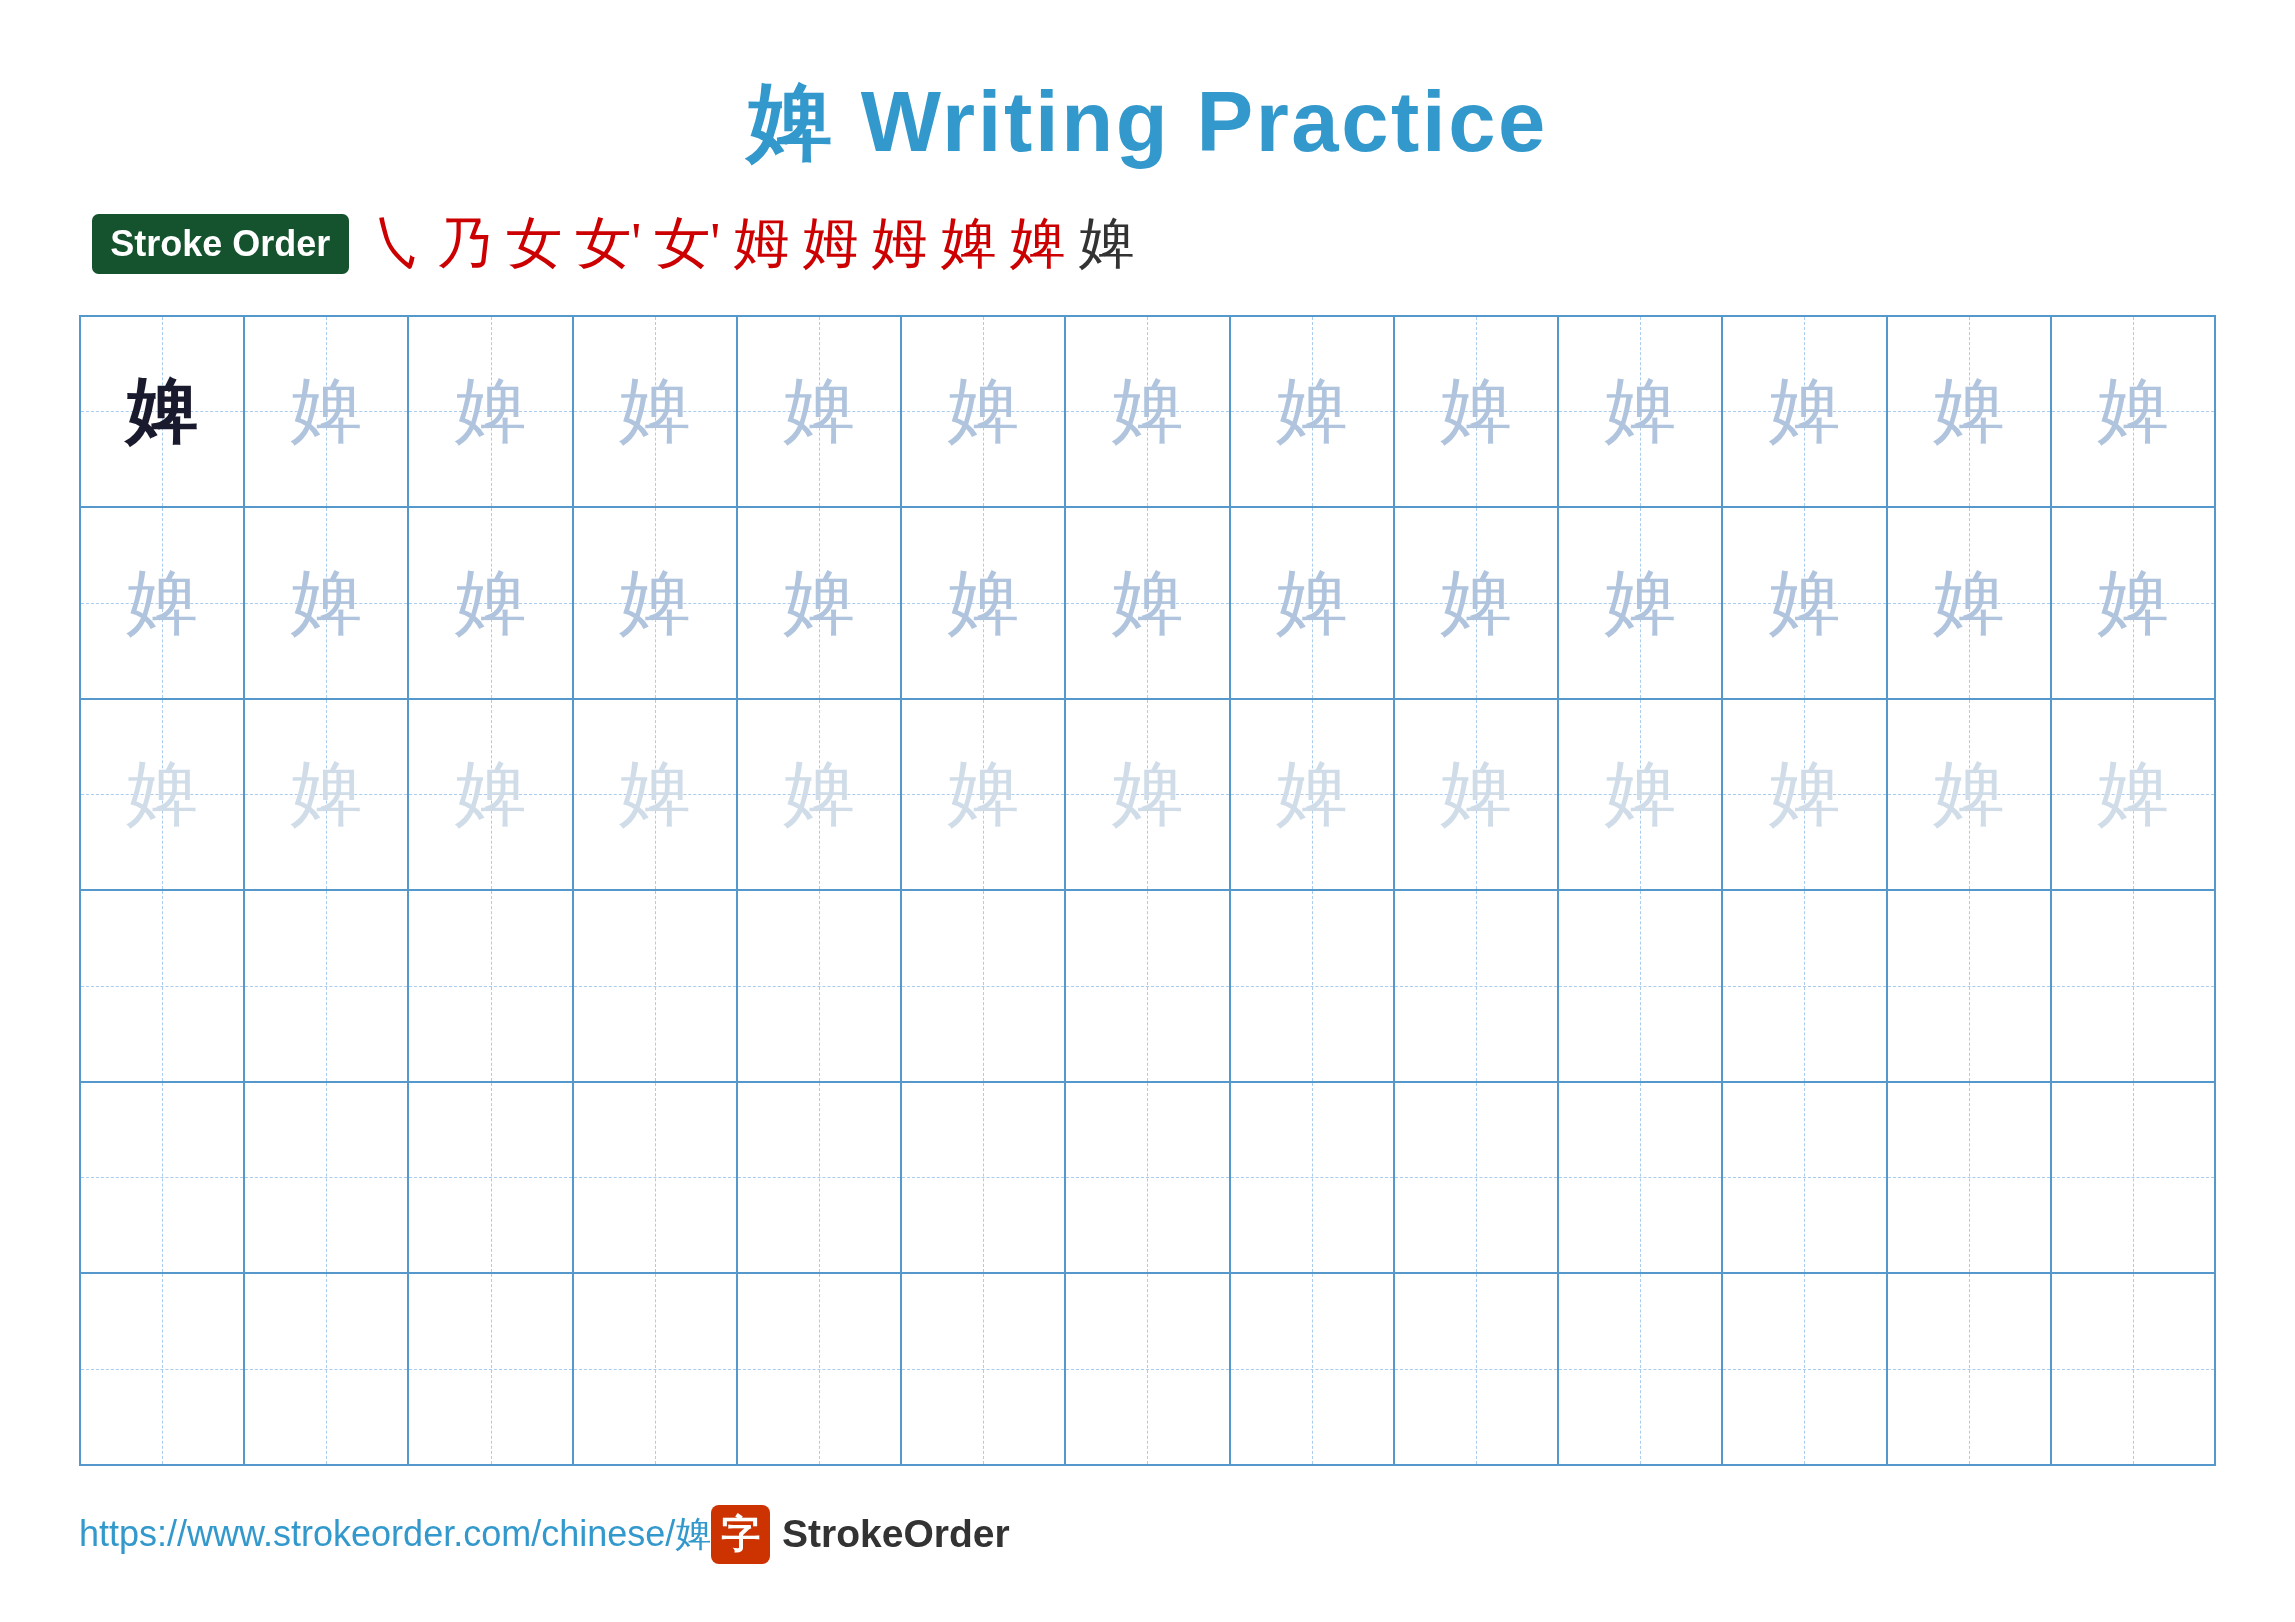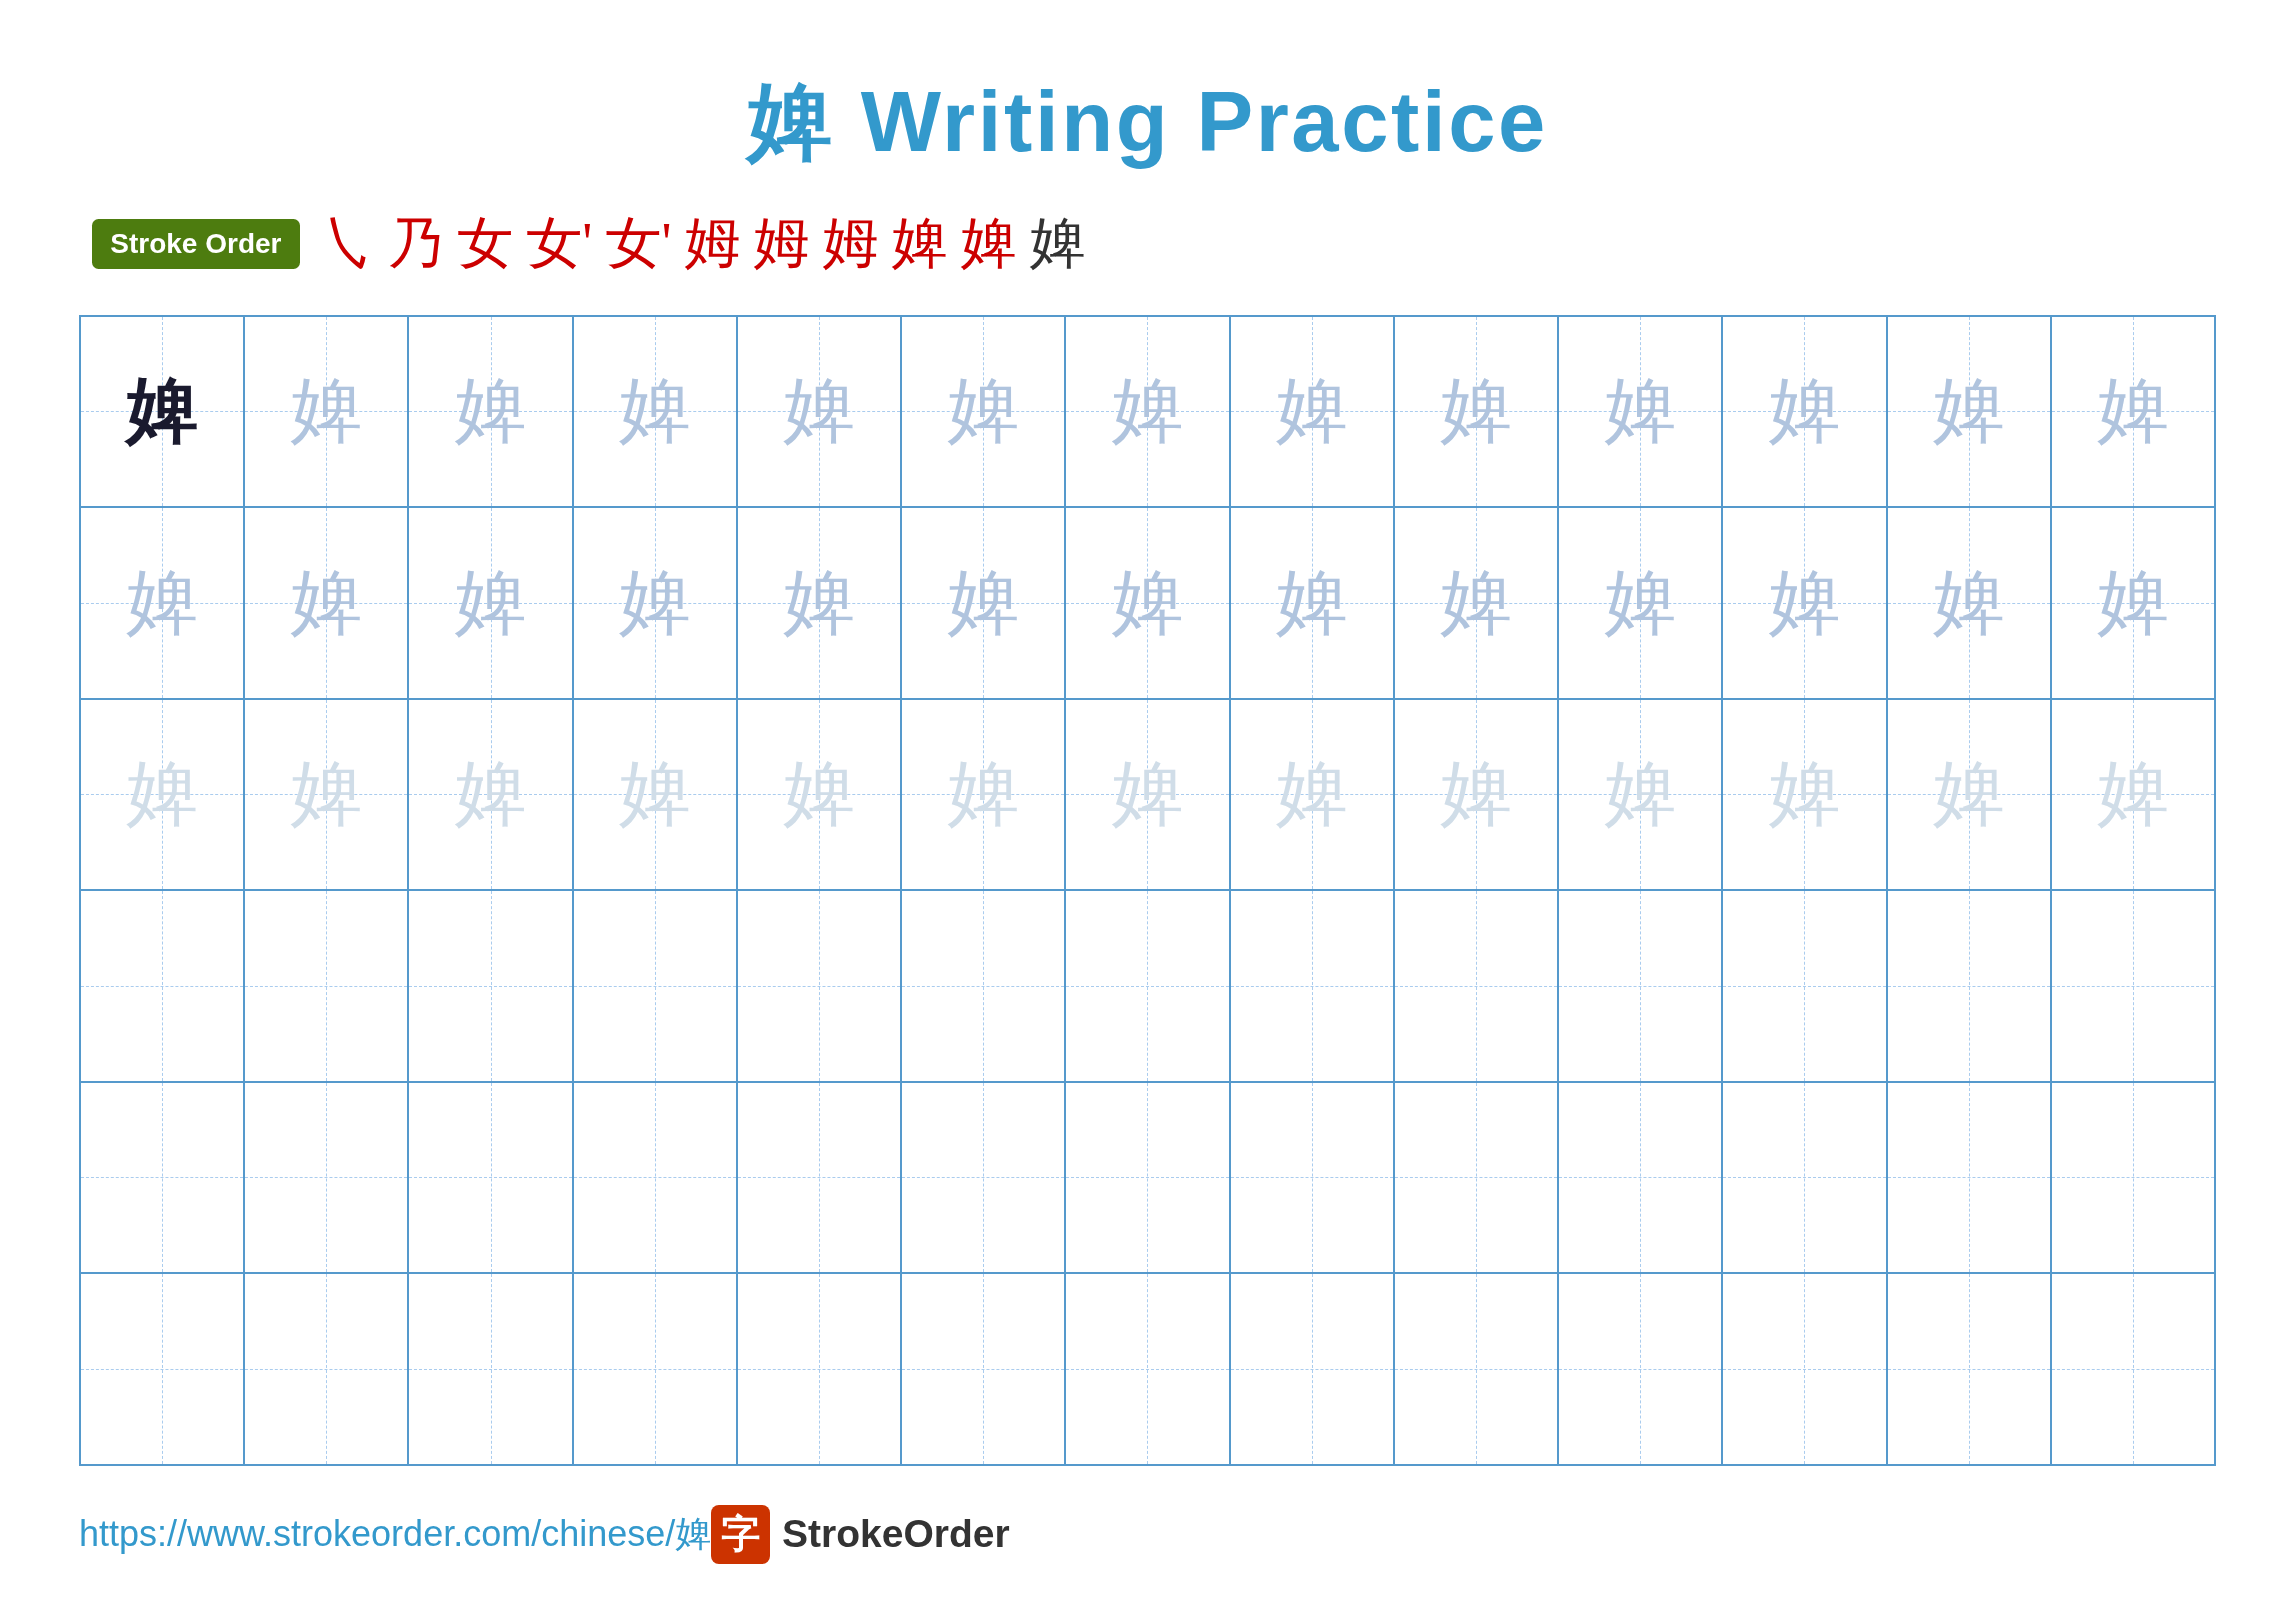--- a/index.html
+++ b/index.html
@@ -34,24 +34,24 @@
 
     .stroke-order-row {
       display: flex;
       align-items: center;
       gap: 19.6px;
       font-size: 59px;
       margin-left: 13px;
     }
 
     .stroke-order-badge {
-      background: #4d7c0f;
+      background: #14532d;
       color: #fff;
       font-family: Arial, sans-serif;
-      font-size: 28px;
+      font-size: 36px;
       font-weight: bold;
       padding: 9.2px 18.3px;
       border-radius: 6.5px;
       white-space: nowrap;
     }
 
     .stroke-steps {
       display: flex;
       align-items: center;
       gap: 13px;

